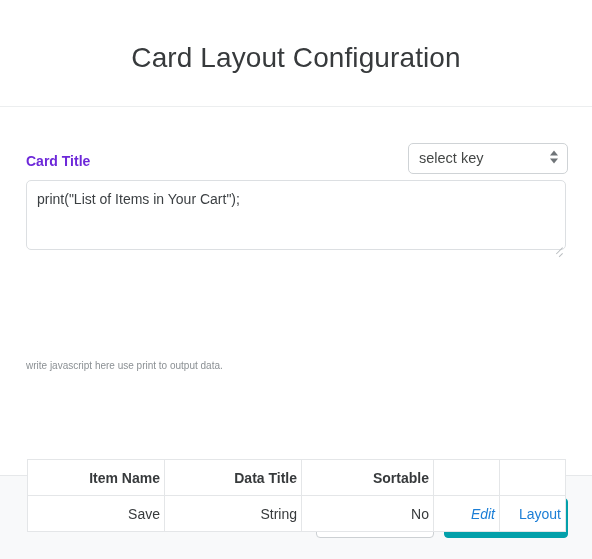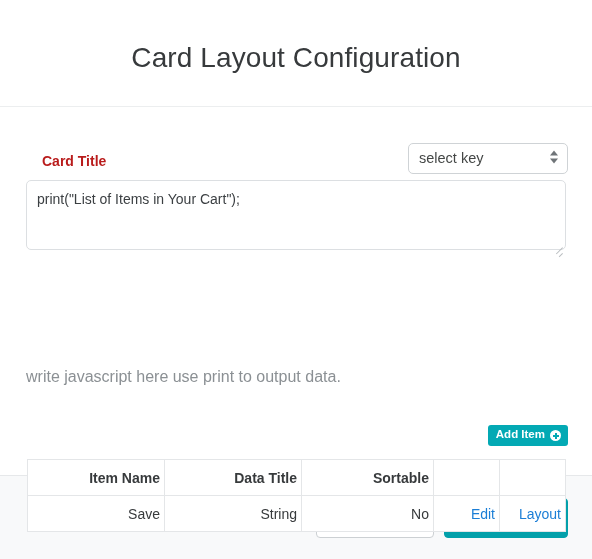--- a/index.html
+++ b/index.html
@@ -58,25 +58,25 @@
   
   .field-row {
     position: absolute;
     left: 26px;
     right: 24px;
     top: 36px;
     height: 32px;
   }
   .field-label {
     position: absolute;
-    left: 16px;
+    left: 0;
     top: 11px;
     font-size: 14px;
     font-weight: bold;
-    color: #b91c1c;
+    color: #6d28d9;
     line-height: 1;
   }
   .key-select-wrap {
     position: absolute;
     right: 0;
     top: 0;
     width: 160px;
     height: 31px;
   }
   .key-select {
@@ -153,22 +153,22 @@
     background: #b9bdc0;
     height: 1px;
     transform-origin: right bottom;
   }
   .resize-grip span:nth-child(1) { bottom: 1px; width: 9px; transform: rotate(-45deg); }
   .resize-grip span:nth-child(2) { bottom: 1px; width: 5px; transform: rotate(-45deg) translate(-4px, 4px); }
 
   .help-text {
     position: absolute;
     left: 26px;
-    top: 262px;
-    font-size: 16px;
+    top: 254px;
+    font-size: 10px;
     color: #8b9094;
     line-height: 1;
   }
 
   
   .add-item-btn {
     position: absolute;
     right: 24px;
     top: 318px;
     height: 21px;
@@ -230,21 +230,21 @@
     padding: 0 4px;
     box-sizing: border-box;
     vertical-align: middle;
   }
   .items-table th {
     font-weight: bold;
   }
   .col-name { width: 137px; }
   .col-type { width: 137px; }
   .col-sort { width: 132px; }
-  .col-edit { width: 66px; }
+  .col-edit { width: 66px; font-style: italic; }
   .col-del  { width: 66px; }
 
   .row-link {
     color: #1b7ed6;
     text-decoration: none;
     cursor: pointer;
     font-size: 14px;
   }
 
   
@@ -308,24 +308,20 @@
     </div>
 
     <textarea class="code-area" spellcheck="false" placeholder="" style="">print("List of Items in Your Cart");</textarea>
     <span class="resize-grip">
       <span></span>
         <span></span>
     </span>
 
     <div class="help-text">write javascript here use print to output data.</div>
 
-    <button class="add-item-btn">
-      <span class="label">Add Item</span>
-      <span class="circle-plus"></span>
-    </button>
 
     <table class="items-table">
       <thead>
         <tr>
           <th class="col-name">Item Name</th>
           <th class="col-type">Data Title</th>
           <th class="col-sort">Sortable</th>
           <th class="col-edit"></th>
           <th class="col-del"></th>
         </tr>

